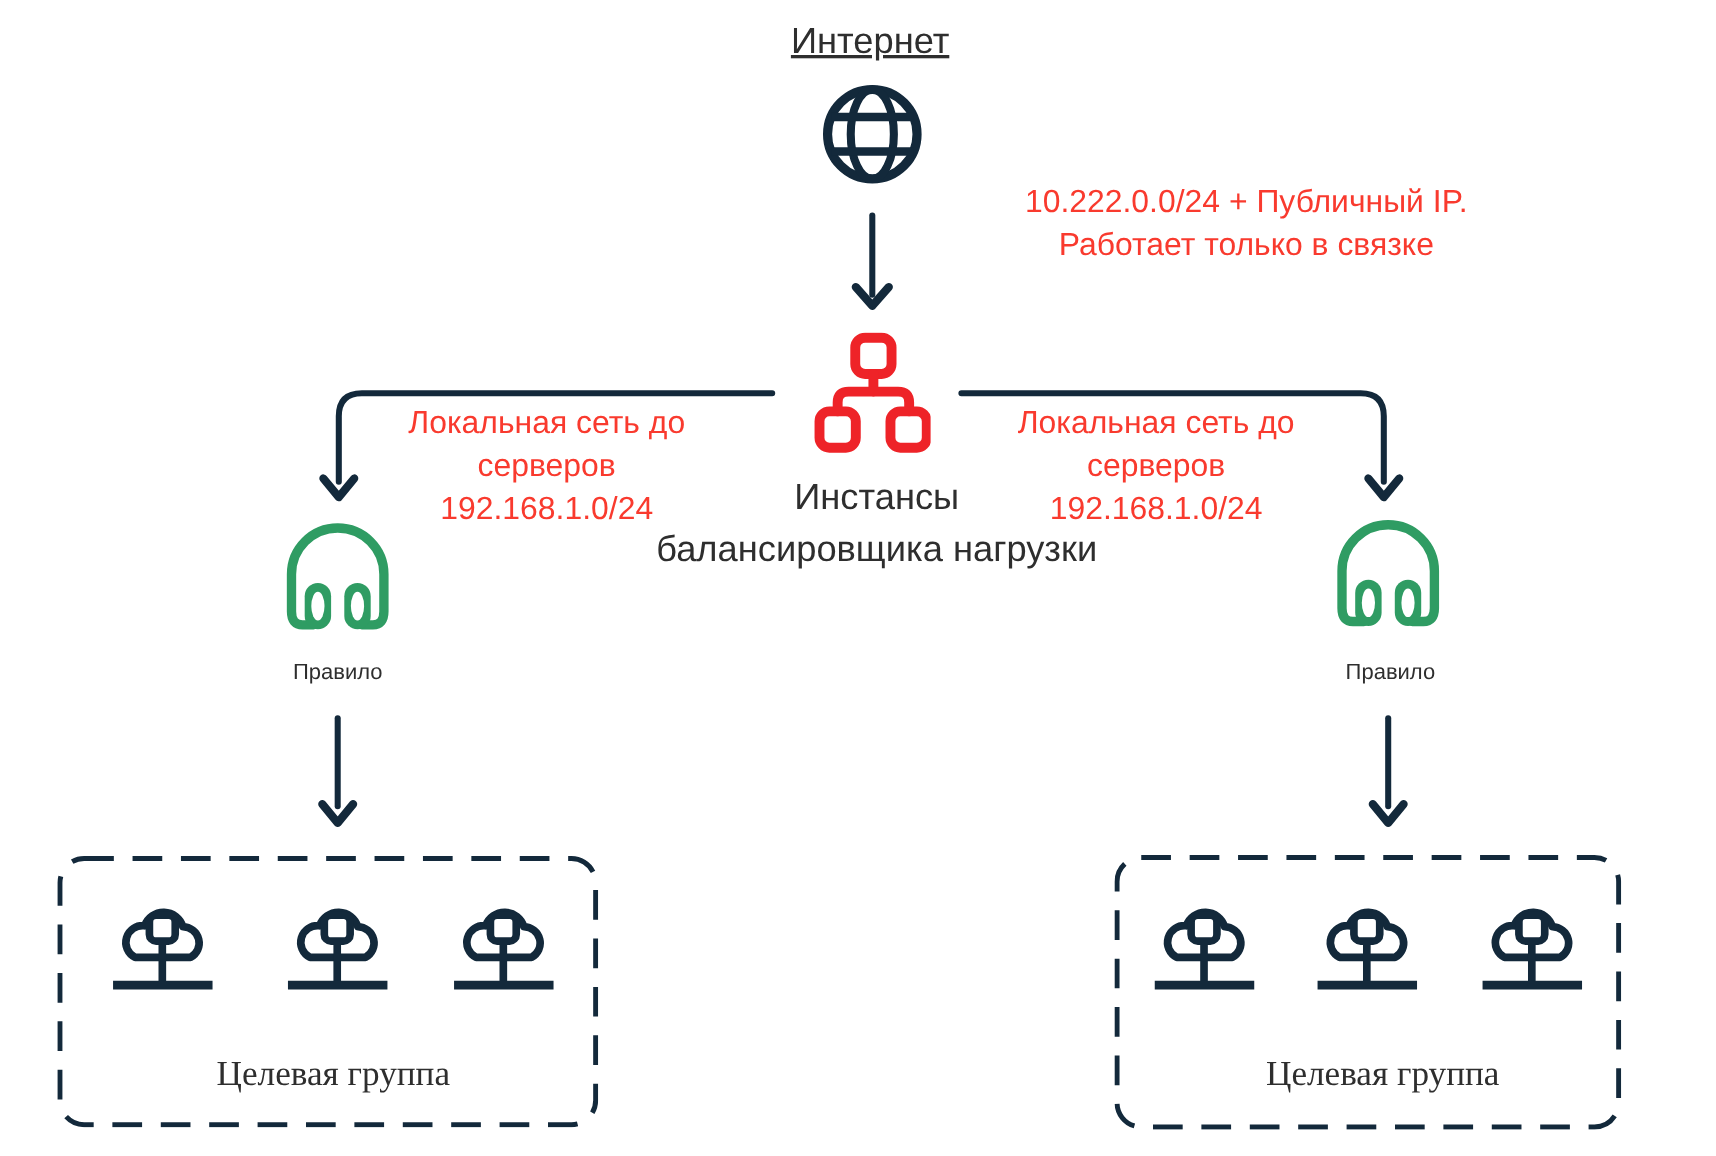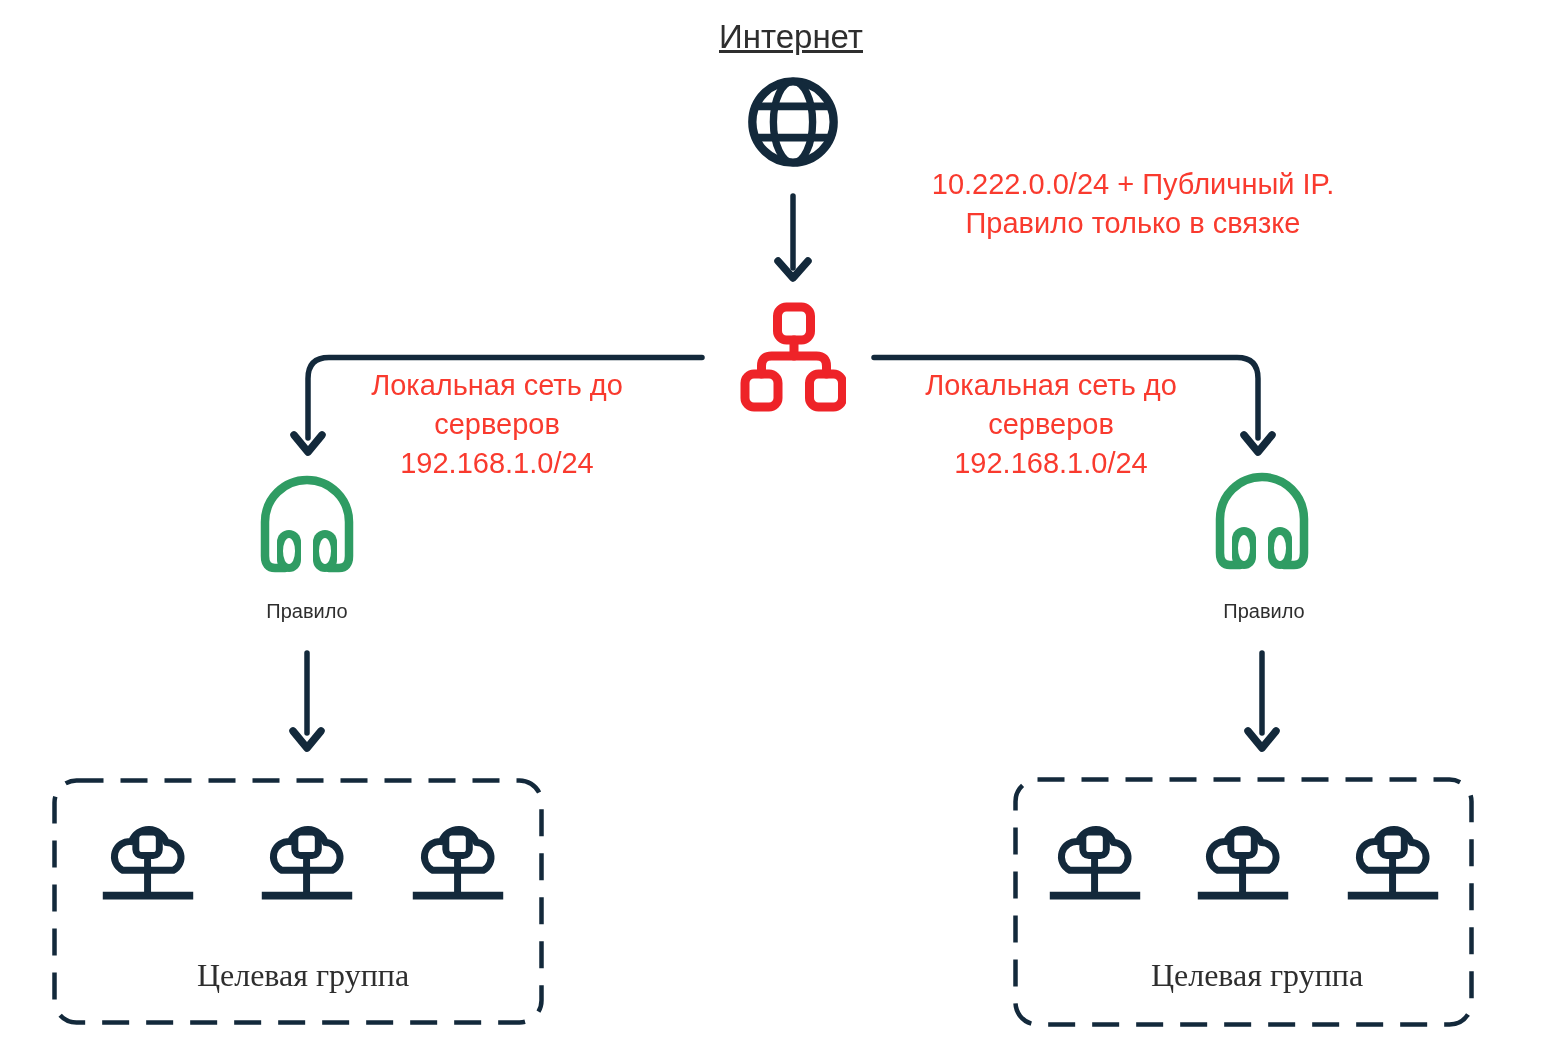--- a/index.html
+++ b/index.html
@@ -95,28 +95,32 @@
 
   <div class="txt t-internet" style="left:791px; top:18px;text-decoration:underline;">Интернет</div>
   <span class="icon navy" style="left:744px; top:72px; width:98px; height:100px;">
     <svg viewBox="0 0 100 100">
         <use href="#sym-globe"></use>
       </svg>
   </span>
 
   <div class="txt t-annot" style="left:1133px; top:144px;margin-top:21px;">
     <span class="line">10.222.0.0/24 + Публичный IP.</span>
-    <span class="line">Правило только в связке</span>
+    <span class="line">Работает только в связке</span>
   </div>
 
   <span class="icon red" style="left:740px; top:302px; width:106px; height:110px;">
     <svg viewBox="0 0 106 110">
         <use href="#sym-lb"></use>
       </svg>
   </span>
+  <div class="txt t-lb" style="left:797px; top:428px;">
+    <span class="line">Инстансы</span>
+    <span class="line">балансировщика нагрузки</span>
+  </div>
 
   <div class="txt t-annot" style="left:497px; top:366px;">
     <span class="line">Локальная сеть до</span>
     <span class="line">серверов</span>
     <span class="line">192.168.1.0/24</span>
   </div>
   <div class="txt t-annot" style="left:1051px; top:366px;">
     <span class="line">Локальная сеть до</span>
     <span class="line">серверов</span>
     <span class="line">192.168.1.0/24</span>

